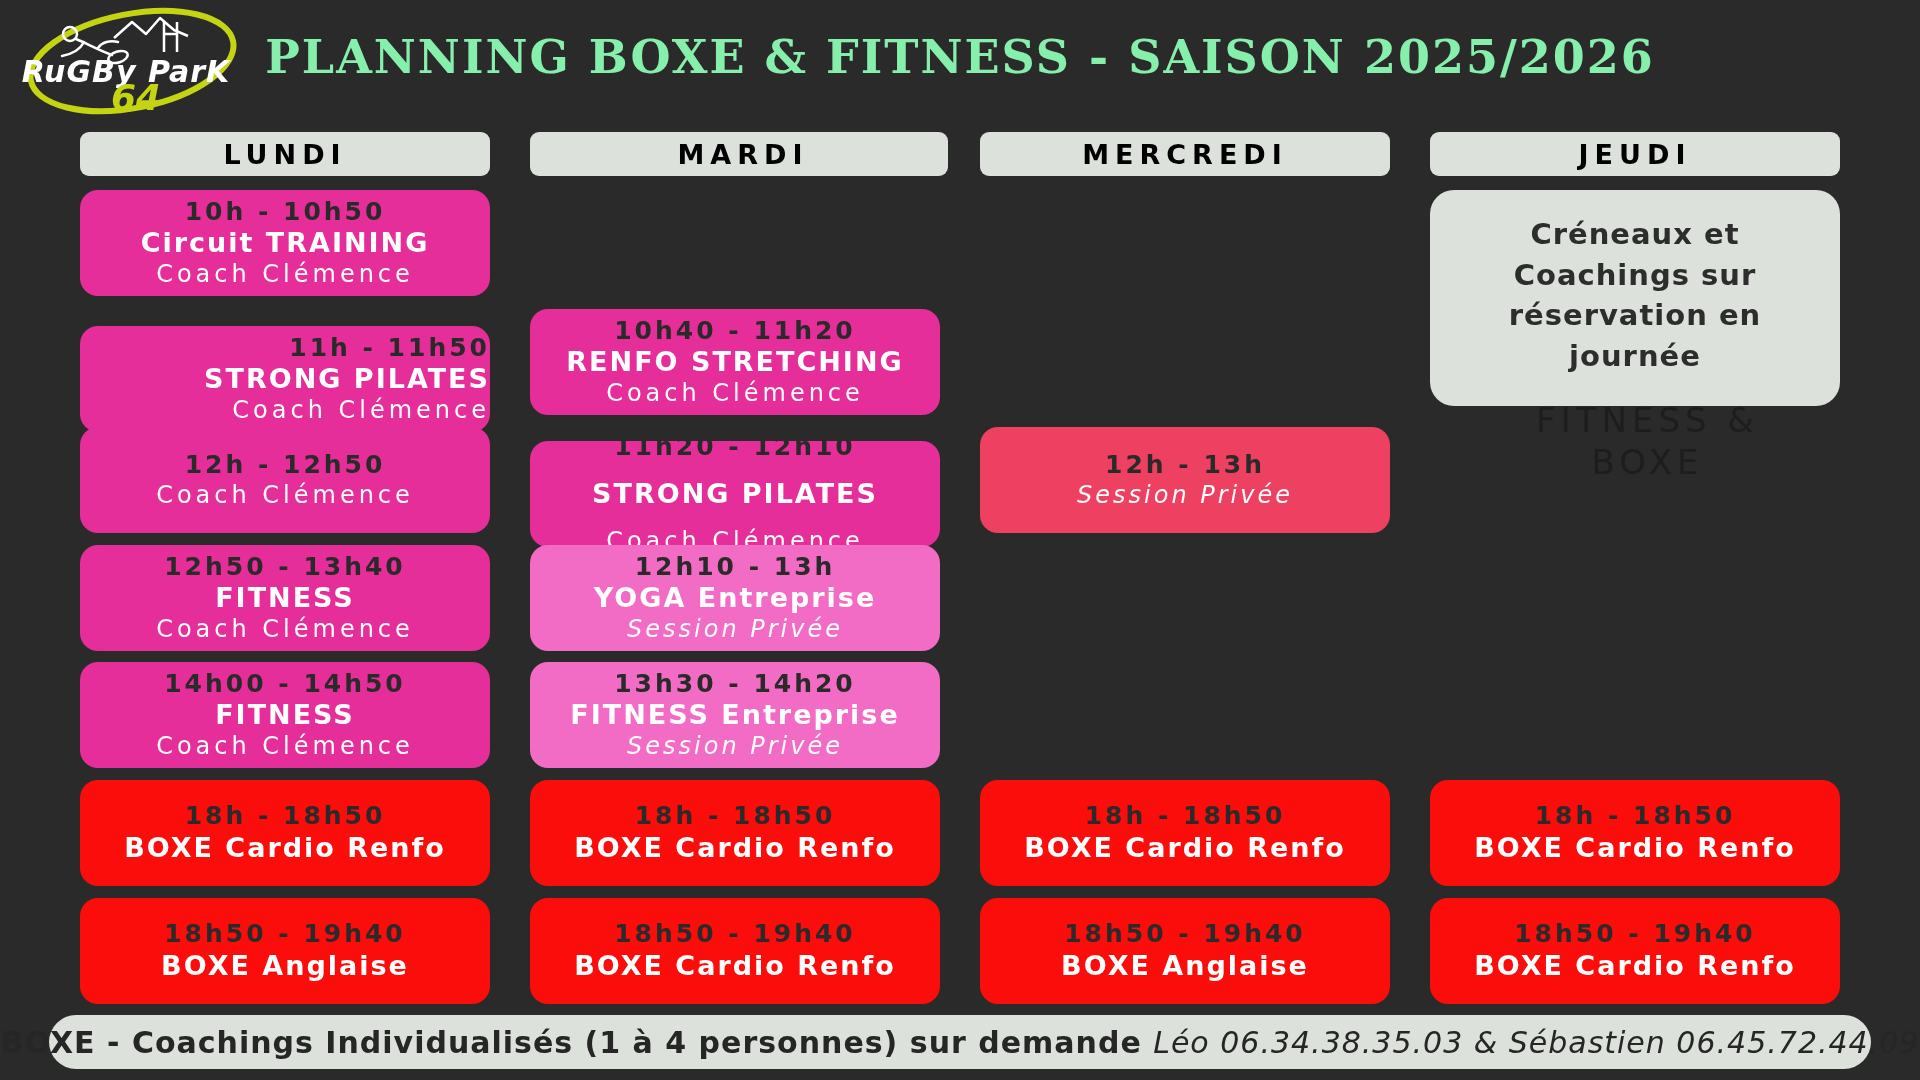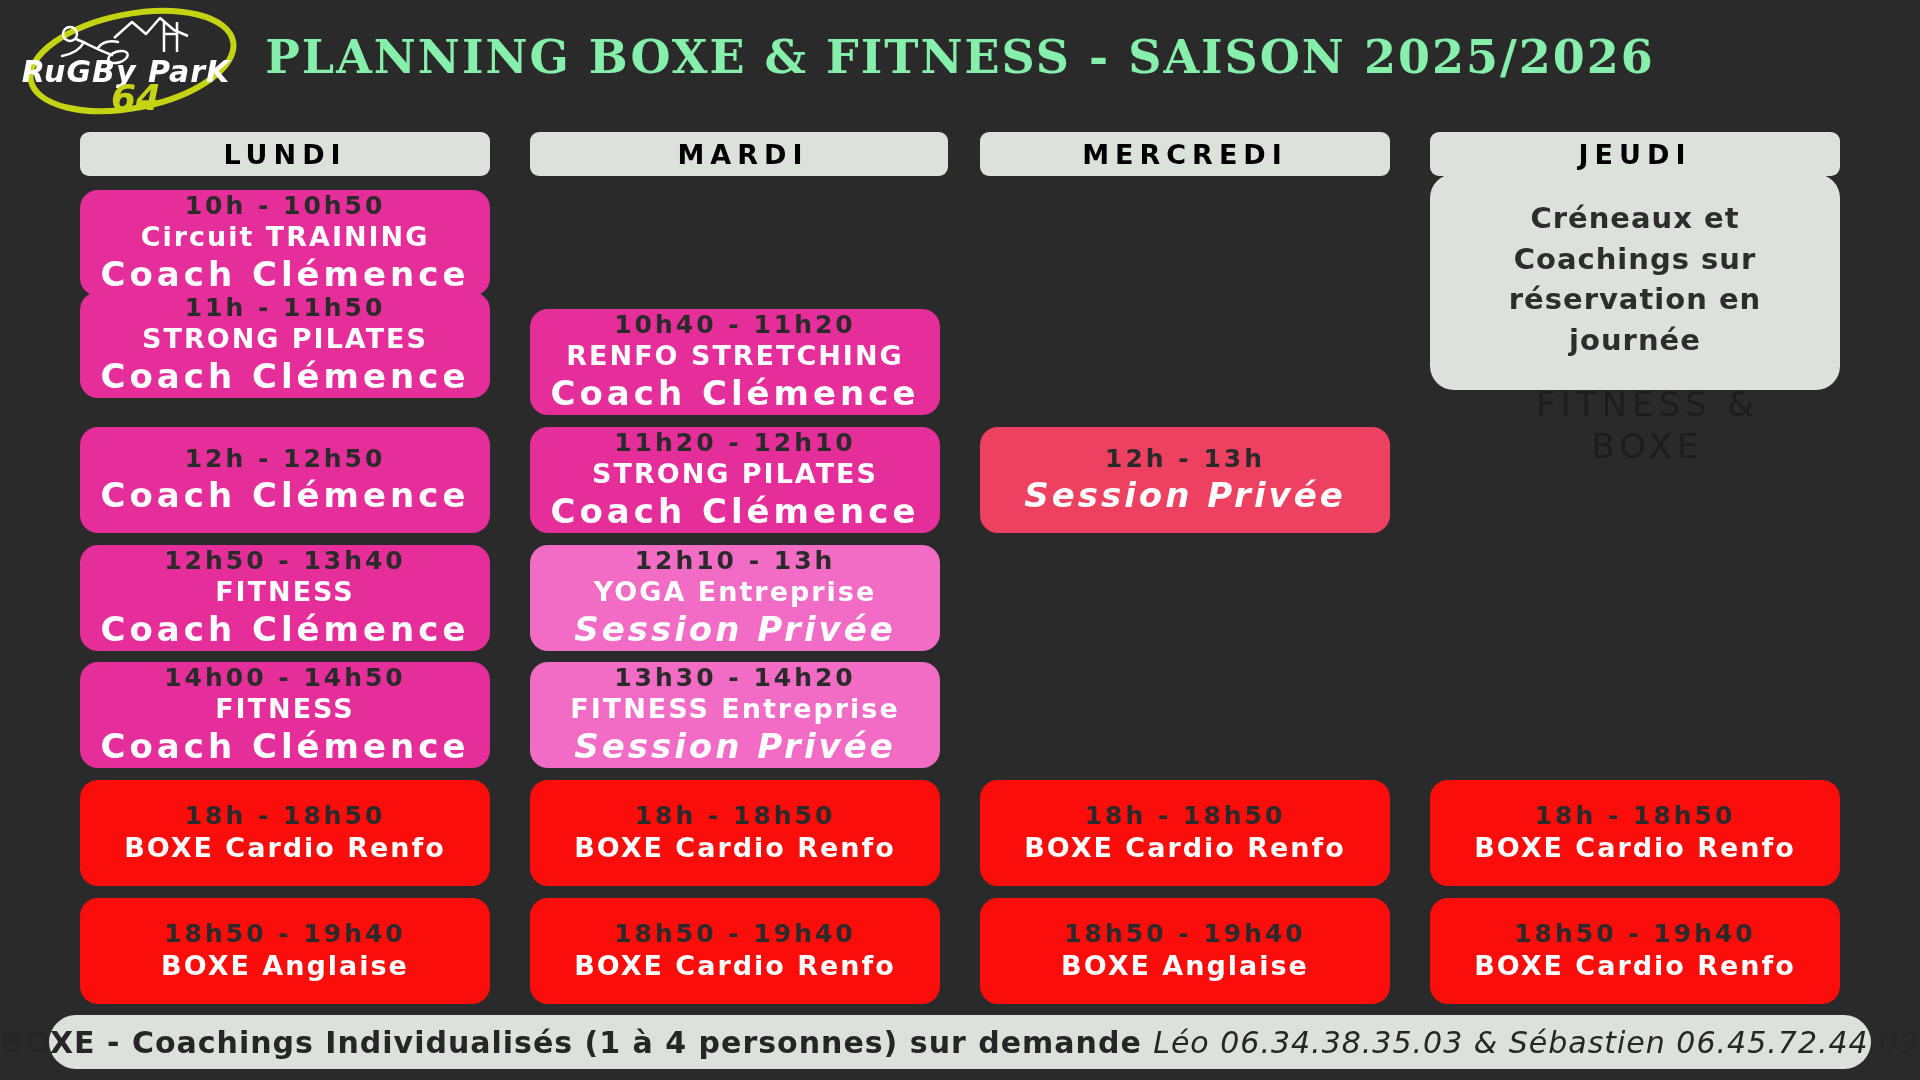--- a/index.html
+++ b/index.html
@@ -24,21 +24,21 @@
     position:absolute;width:410px;height:106px;border-radius:18px;
     display:flex;flex-direction:column;align-items:center;justify-content:center;
     text-align:center;line-height:1.22;
   }
   .card.magenta{background:var(--magenta,#e52e99);}
   .card.pink{background:var(--pink,#f26cc5);}
   .card.crimson{background:var(--crimson,#ee4060);}
   .card.red{background:var(--red,#fb0d0b);}
   .card .time{color:#2b2a2a;font-weight:800;font-size:25px;letter-spacing:3px;}
   .card .title{color:#ffffff;font-weight:800;font-size:27px;letter-spacing:2px;}
-  .card .subtitle{color:#fdfdfd;font-weight:700;font-size:34px;letter-spacing:4px;}
+  .card .subtitle{color:#fdfdfd;font-weight:400;font-size:24px;letter-spacing:4px;}
   .card .subtitle.italic{font-style:italic;letter-spacing:3px;}
   .card.info{
     top:206px;height:216px;background:var(--panel,#dce1dc);border-radius:24px;
     justify-content:flex-start;padding:24px 18px;box-sizing:border-box;
   }
   .card.info .info-title{color:#2e2d2d;font-weight:700;font-size:29px;line-height:1.4;letter-spacing:1px;}
   .card.info .info-note{color:#1e1d1d;font-weight:400;font-size:34px;letter-spacing:5px;margin-top:24px;margin-left:25px;}
   .footer-bar{
     position:absolute;left:49px;top:1015px;width:1822px;height:54px;
     background:var(--panel,#dce1dc);border-radius:28px;
@@ -67,21 +67,21 @@
 
 <div class="page-title">PLANNING BOXE &amp; FITNESS - SAISON 2025/2026</div>
 
 <div id="schedule">
     <div class="day-header" style="left: 80px;">LUNDI</div>
     <div class="card magenta" style="left: 80px; top: 190px;">
       <div class="time">10h - 10h50</div>
       <div class="title">Circuit TRAINING</div>
       <div class="subtitle">Coach Clémence</div>
     </div>
-    <div class="card magenta" style="left: 80px; top: 292px;">
+    <div class="card magenta" style="left: 80px; top: 326px; align-items: flex-end;">
       <div class="time">11h - 11h50</div>
       <div class="title">STRONG PILATES</div>
       <div class="subtitle">Coach Clémence</div>
     </div>
     <div class="card magenta" style="left: 80px; top: 427px;">
       <div class="time">12h - 12h50</div>
       <div class="subtitle">Coach Clémence</div>
     </div>
     <div class="card magenta" style="left: 80px; top: 545px;">
       <div class="time">12h50 - 13h40</div>
@@ -100,21 +100,21 @@
     <div class="card red" style="left: 80px; top: 898px;">
       <div class="time">18h50 - 19h40</div>
       <div class="title">BOXE Anglaise</div>
     </div>
     <div class="day-header" style="left: 530px; padding-left: 8px;">MARDI</div>
     <div class="card magenta" style="left: 530px; top: 309px;">
       <div class="time">10h40 - 11h20</div>
       <div class="title">RENFO STRETCHING</div>
       <div class="subtitle">Coach Clémence</div>
     </div>
-    <div class="card magenta" style="left: 530px; top: 427px;">
+    <div class="card magenta" style="left: 530px; top: 441px; gap: 16px;">
       <div class="time">11h20 - 12h10</div>
       <div class="title">STRONG PILATES</div>
       <div class="subtitle">Coach Clémence</div>
     </div>
     <div class="card pink" style="left: 530px; top: 545px;">
       <div class="time">12h10 - 13h</div>
       <div class="title">YOGA Entreprise</div>
       <div class="subtitle italic">Session Privée</div>
     </div>
     <div class="card pink" style="left: 530px; top: 662px;">
@@ -137,21 +137,21 @@
     </div>
     <div class="card red" style="left: 980px; top: 780px;">
       <div class="time">18h - 18h50</div>
       <div class="title">BOXE Cardio Renfo</div>
     </div>
     <div class="card red" style="left: 980px; top: 898px;">
       <div class="time">18h50 - 19h40</div>
       <div class="title">BOXE Anglaise</div>
     </div>
     <div class="day-header" style="left: 1430px;">JEUDI</div>
-    <div class="card info" style="left: 1430px; top: 174px;">
+    <div class="card info" style="left: 1430px; top: 190px;">
       <div class="info-title">Créneaux et Coachings sur réservation en journée</div>
       <div class="info-note">FITNESS &amp; BOXE</div>
     </div>
     <div class="card red" style="left: 1430px; top: 780px;">
       <div class="time">18h - 18h50</div>
       <div class="title">BOXE Cardio Renfo</div>
     </div>
     <div class="card red" style="left: 1430px; top: 898px;">
       <div class="time">18h50 - 19h40</div>
       <div class="title">BOXE Cardio Renfo</div>

